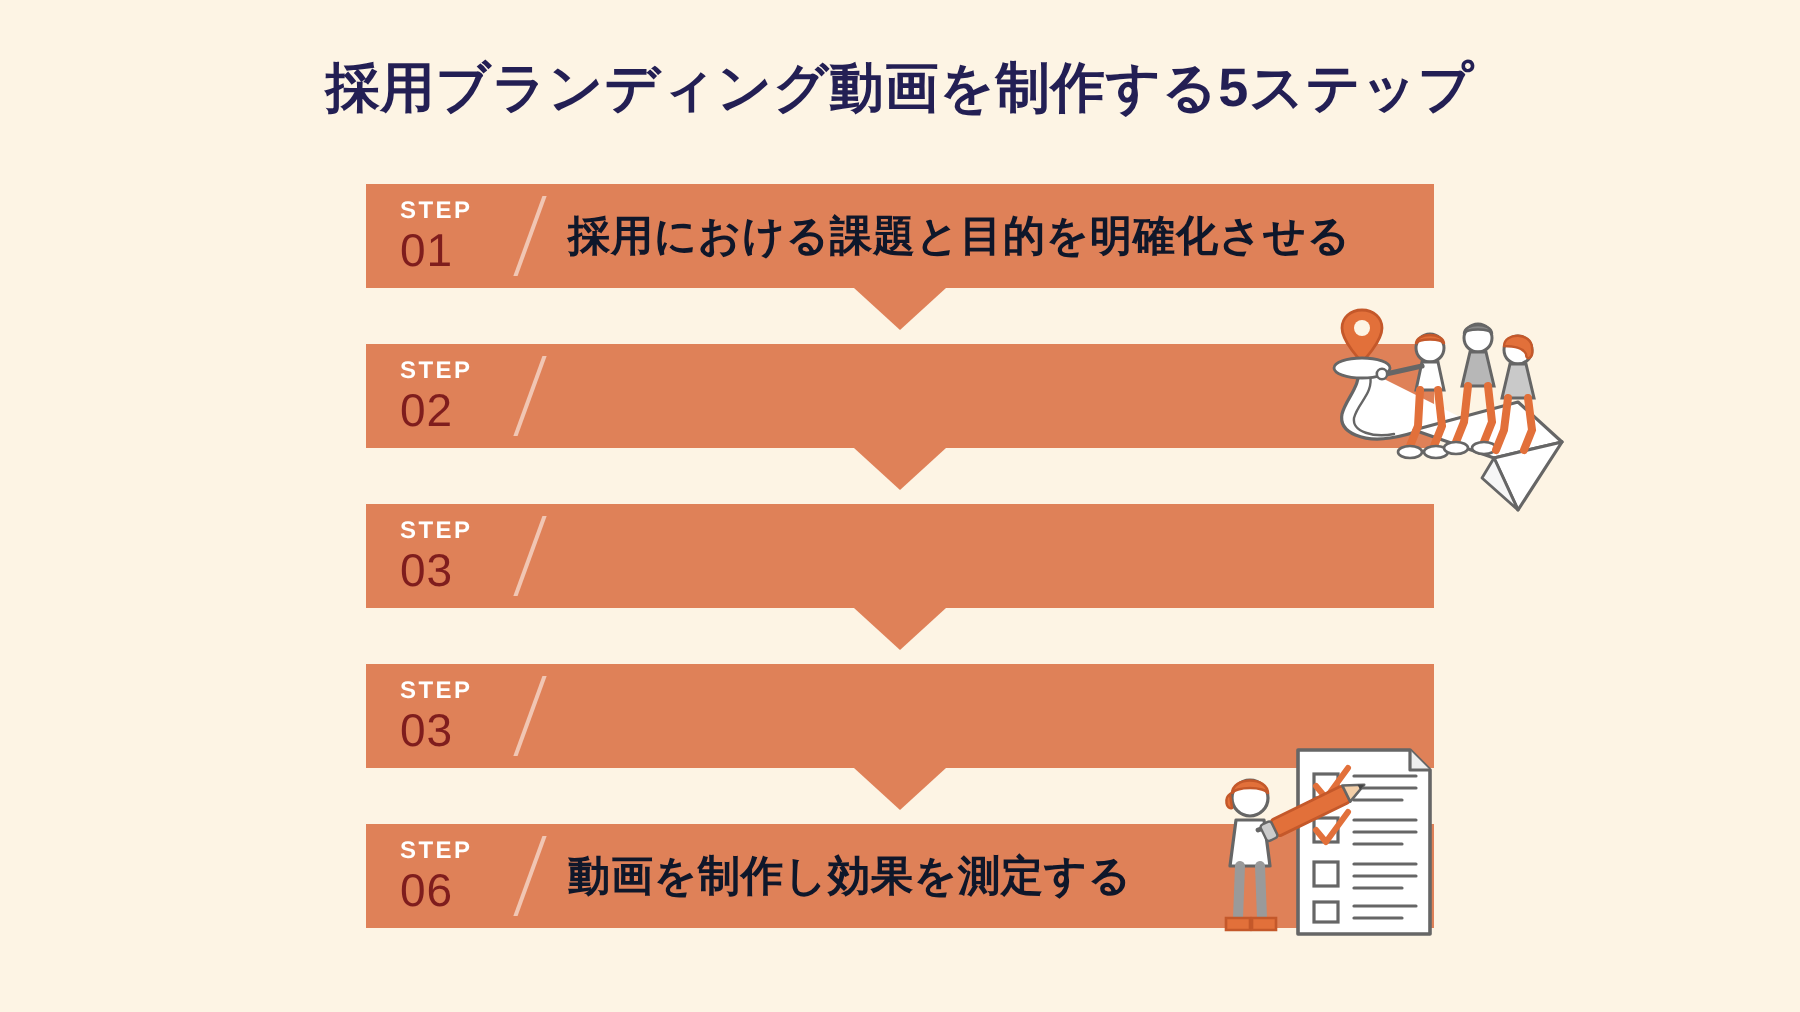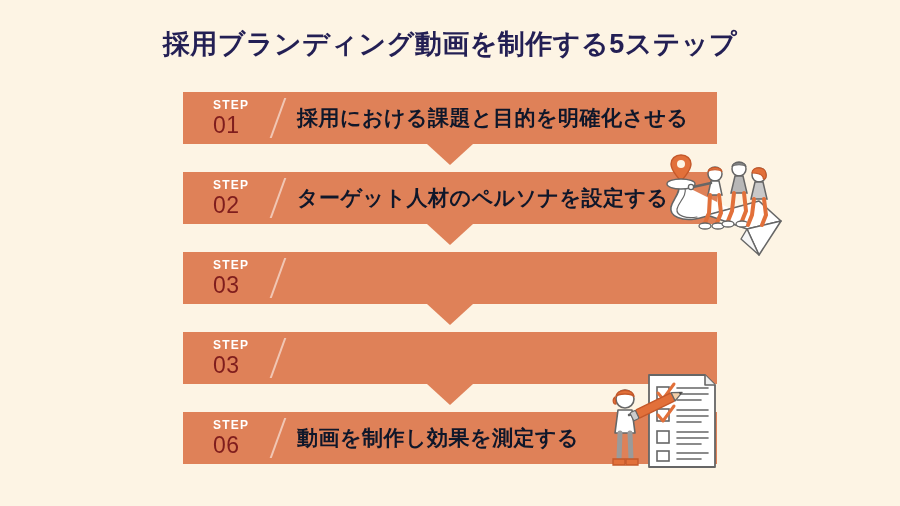--- a/index.html
+++ b/index.html
@@ -72,21 +72,21 @@
     margin-left: -23px;
     border-left: 23px solid transparent;
     border-right: 23px solid transparent;
     border-top: 21px solid #df8158;
     z-index: 2;
   }
 
   
   .step-label {
     width: 52px;
-    margin-left: 30px;
+    margin-left: 17px;
     display: flex;
     flex-direction: column;
     align-items: flex-start;
     line-height: 1;
     flex: none;
     text-align: right;
   }
   .step-word {
     font-size: 12px;
     font-weight: 700;
@@ -169,21 +169,20 @@
       <div class="connector"></div>
     </div>
 
     <div class="step-row">
       <div class="bar">
         <div class="step-label">
           <span class="step-word">STEP</span>
           <span class="step-num">02</span>
         </div>
         <div class="slash"></div>
-        <div class="step-text">ターゲット人材のペルソナを設定する</div>
       </div>
       <div class="connector"></div>
     </div>
 
     <div class="step-row">
       <div class="bar">
         <div class="step-label">
           <span class="step-word">STEP</span>
           <span class="step-num">03</span>
         </div>

